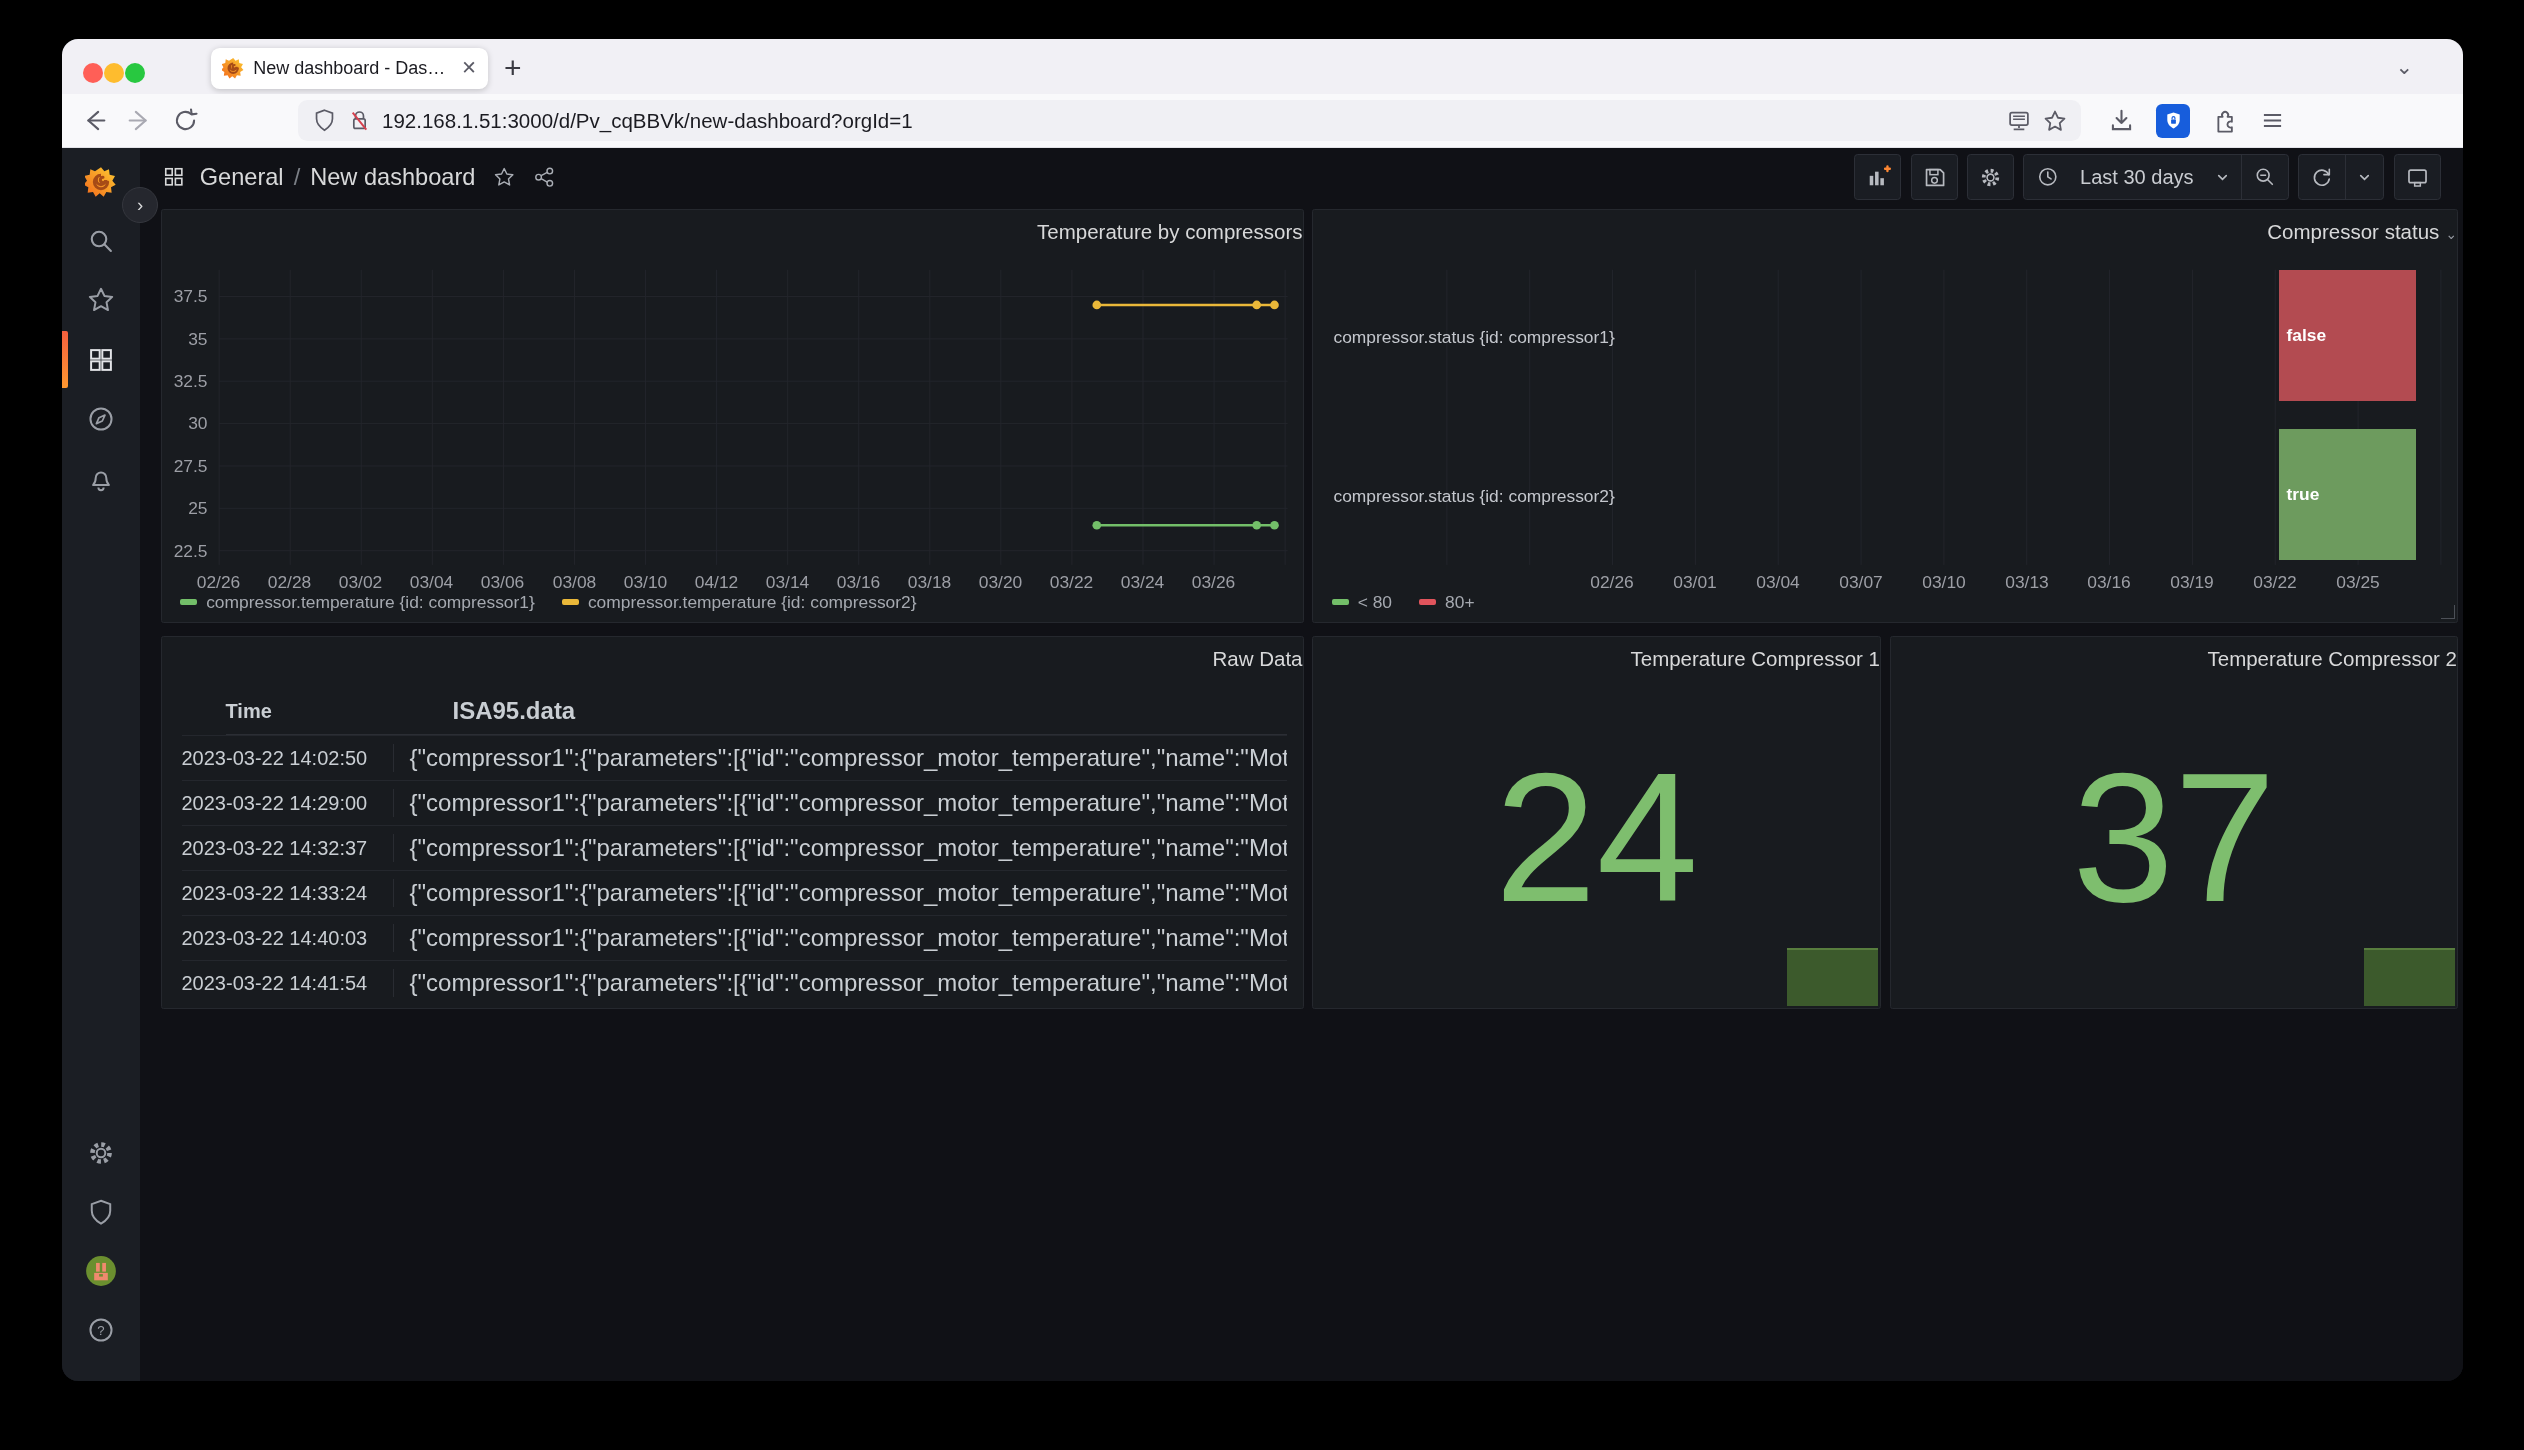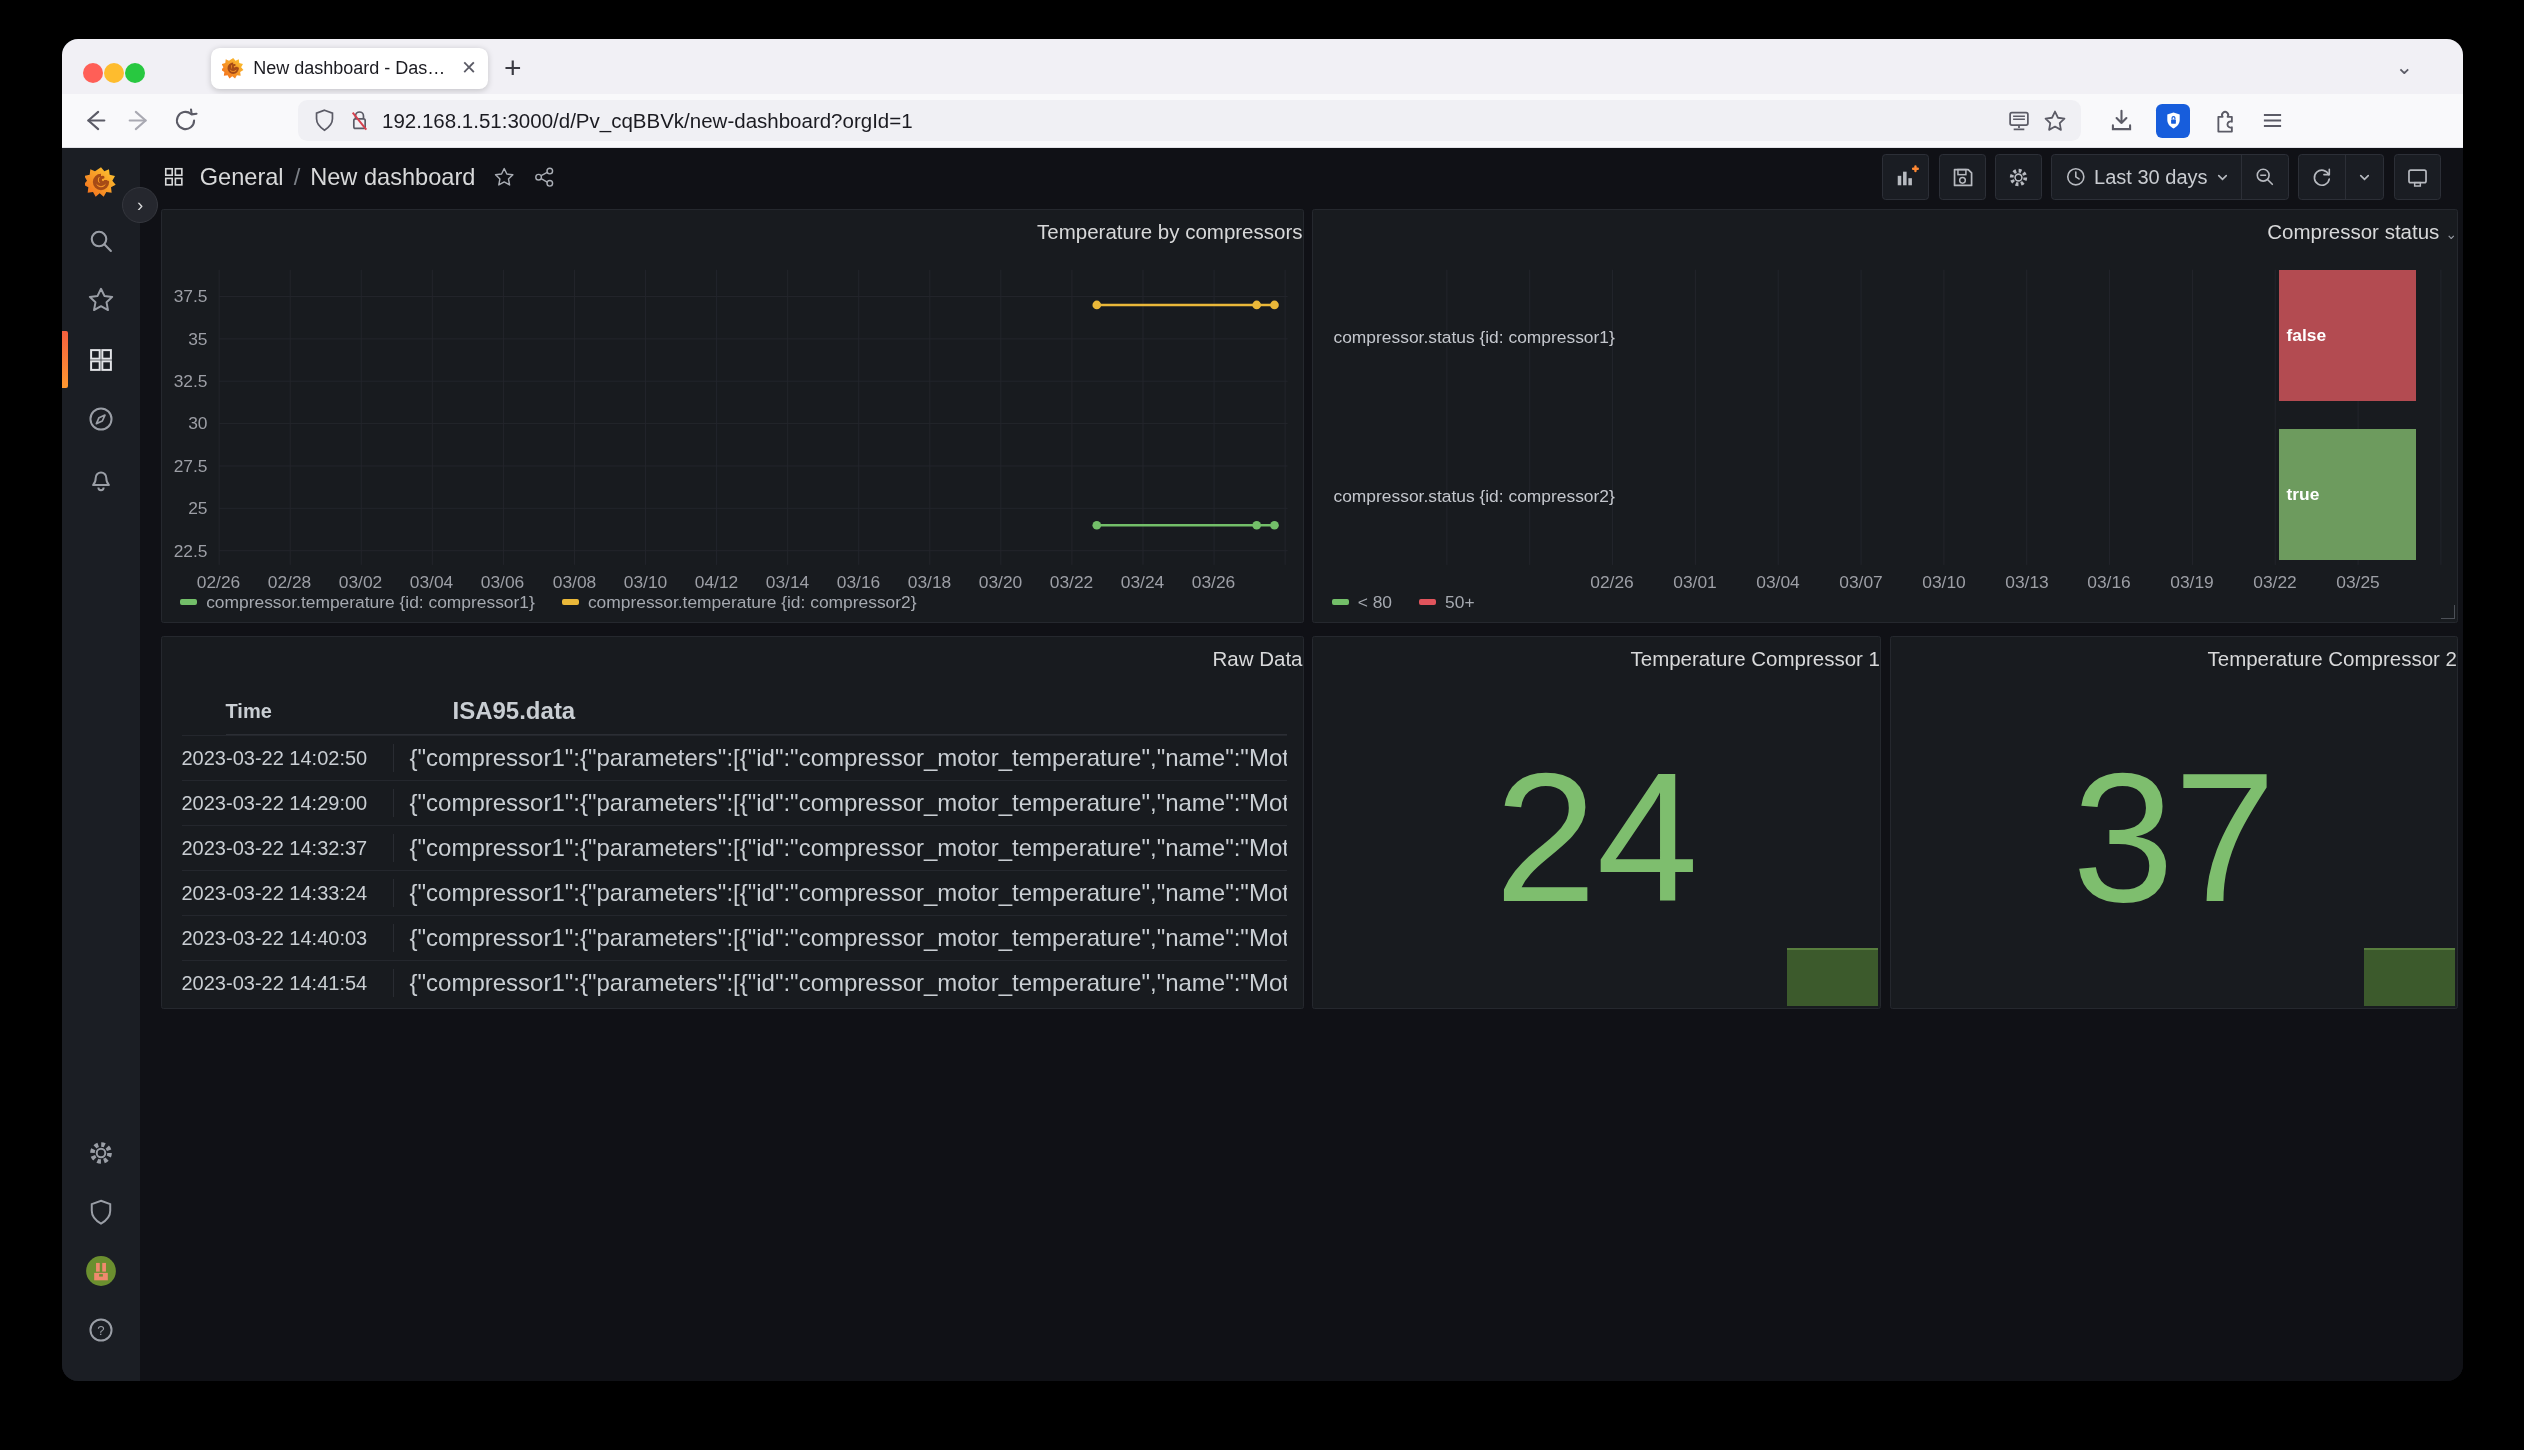--- a/index.html
+++ b/index.html
@@ -31,21 +31,21 @@
   .sidebar-expand { position:absolute; left:60px; top:39px; width:36px; height:36px; border-radius:50%; background:#25272e; border:0.6px solid #35373e; color:#d8d9da; font-size:18.6px; display:flex; align-items:center; justify-content:center; z-index:5; }
   .main { flex:1; display:flex; flex-direction:column; }
   .dash-header { height:58px; display:flex; align-items:center; padding:0 22.4px; }
   .crumb-ic { color:#d8d9da; margin-right:13.7px; }
   .crumb { font-size:23.6px; color:#d8d9da; font-weight:500; }
   .crumb-sep { font-size:23.6px; color:#7b7f86; margin:0 10px; }
   .hdr-mini { color:#a9adb4; margin-left:17.4px; }
   .actions { margin-left:auto; display:flex; align-items:center; gap:9.3px; }
   .hbtn { height:46px; min-width:47px; border:0.6px solid #2c2f37; background:#1a1d23; border-radius:3.7px; display:flex; align-items:center; justify-content:center; color:#b7bac0; padding:0 8.7px; }
   .hgroup { display:flex; height:46px; border:0.6px solid #2c2f37; background:#1a1d23; border-radius:3.7px; color:#b7bac0; }
-  .hseg { display:flex; align-items:center; padding:0 11.2px; gap:7px; }
+  .hseg { display:flex; align-items:center; padding:0 11.2px; gap:21px; }
   .hseg + .hseg { border-left:0.6px solid #2c2f37; }
   .time-label { font-size:20px; color:#c9ccd1; white-space:nowrap; }
 
   .dashboard { position:relative; flex:1; }
   .panel { position:absolute; background:#181b1f; border:0.6px solid #25282e; border-radius:2.5px; }
   .panel-title { position:absolute; top:10px; left:0; right:0; text-align:right; font-size:20.5px; color:#d8d9da; font-weight:500; }
   .panel-title .caret { font-size:13.7px; color:#9a9ea6; margin-left:6.2px; }
   .chart-svg { position:absolute; left:0; top:0; }
   .ylab { position:absolute; right:0; transform:translateY(-50%); font-size:17.4px; color:#9d9fa6; }
   .xlab { position:absolute; transform:translateX(-50%); font-size:17.4px; color:#9d9fa6; white-space:nowrap; }
@@ -409,21 +409,21 @@
               <span class="xlab" style="left: 962px; top: 362px;">03/22</span>
               <span class="xlab" style="left: 1045px; top: 362px;">03/25</span>
             </div>
           <div class="legend" id="status-legend">
               <div class="leg-item">
                 <div class="leg-swatch" style="background:#73bf69"></div>
                 <span>&lt; 80</span>
               </div>
               <div class="leg-item">
                 <div class="leg-swatch" style="background:#e0545c"></div>
-                <span>50+</span>
+                <span>80+</span>
               </div>
             </div>
           <div class="resize-corner"></div>
         </div>
 
         <div class="panel" id="p-raw" style="left:20.5px; top:430px; width:1143px; height:373px;">
           <div class="panel-title">Raw Data</div>
           <div class="tbl">
             <div class="thead tbl-hline">
               <div class="c-time th">Time</div>

